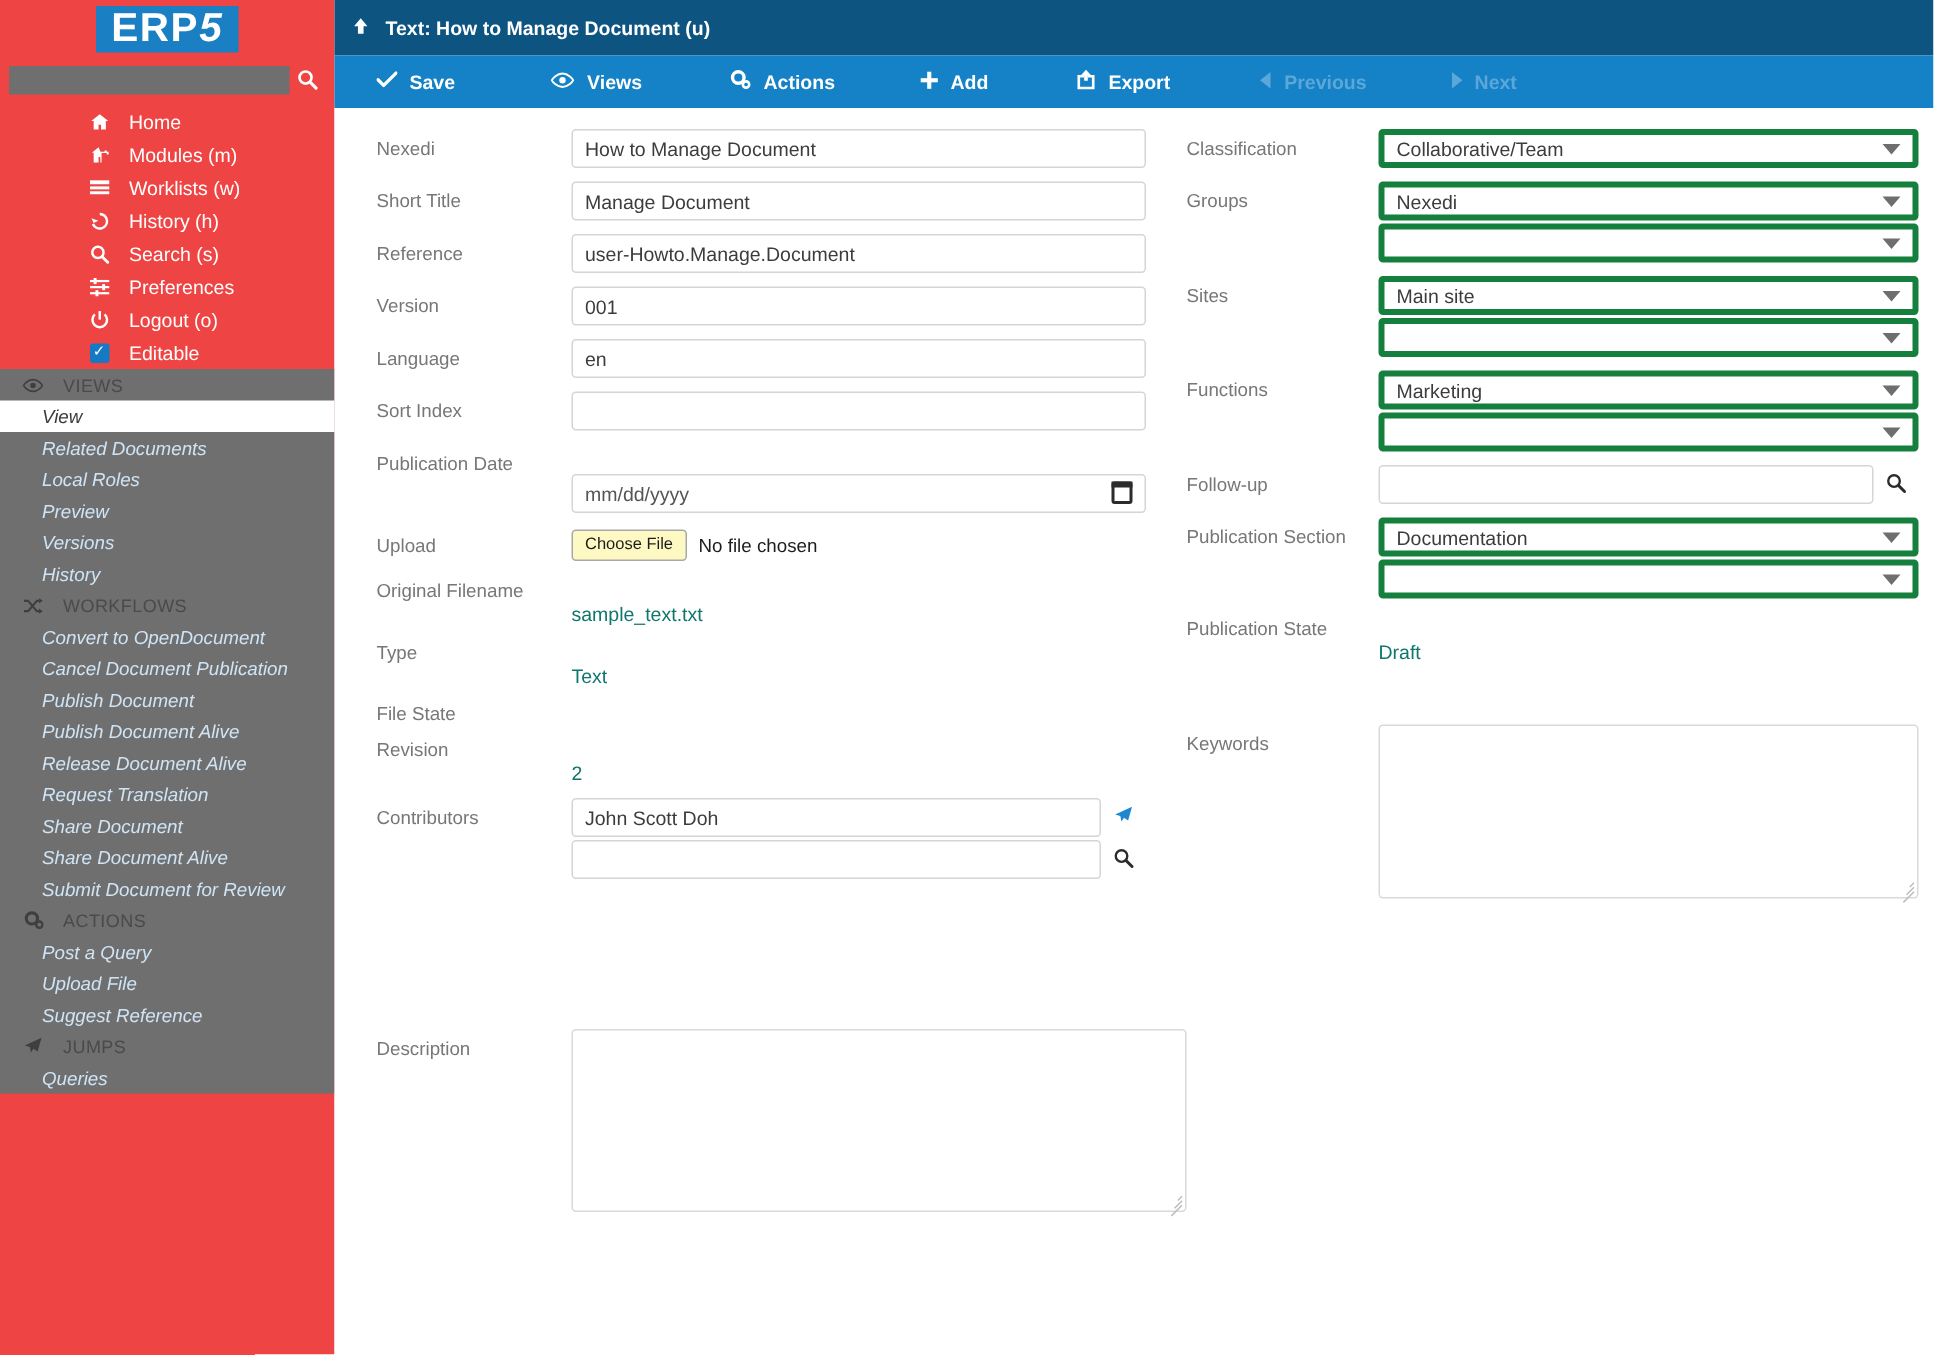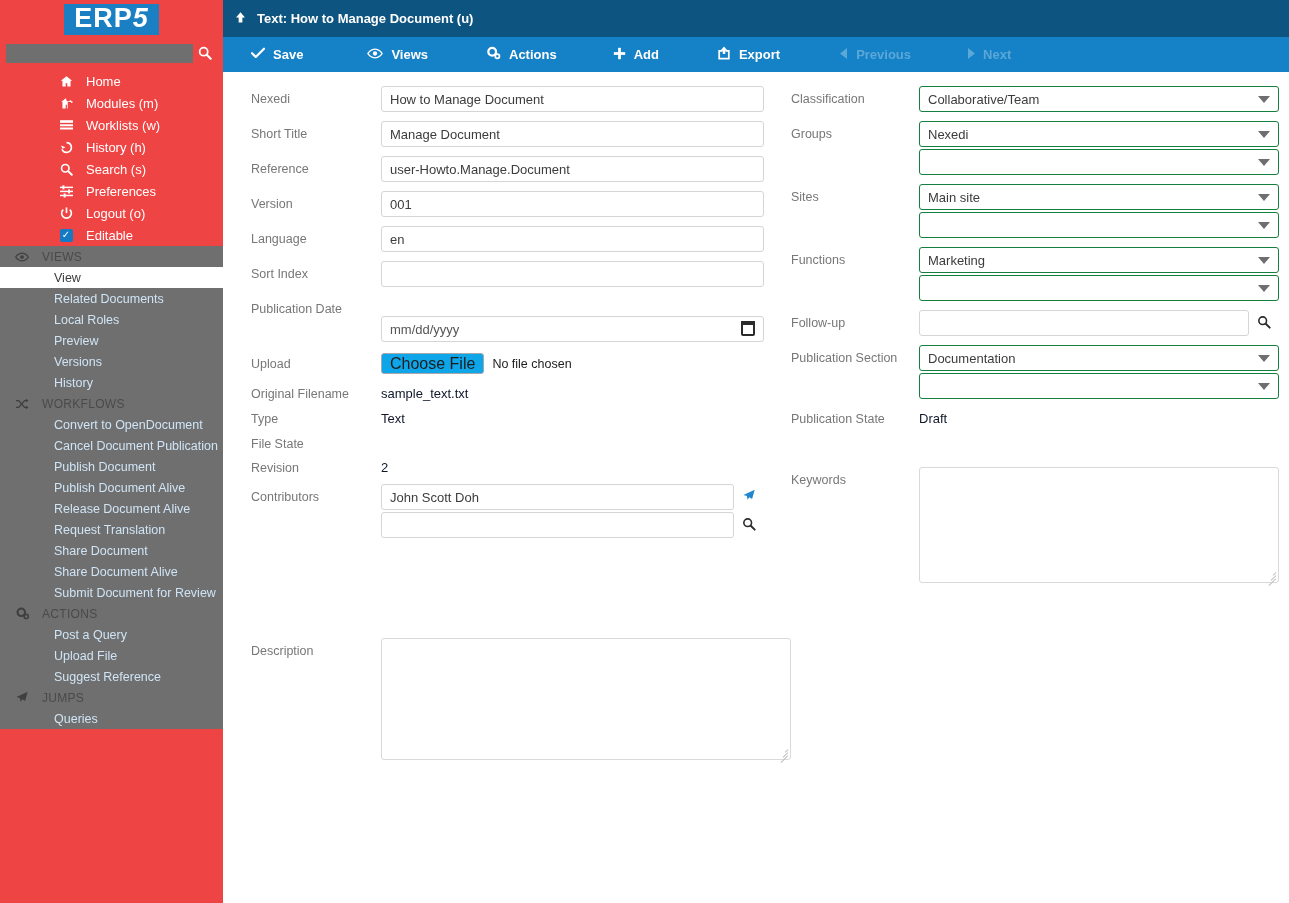--- a/index.html
+++ b/index.html
@@ -57,21 +57,21 @@
   .menu-zone { background: #6f6f6f; }
   .sec-head {
     display: flex; align-items: center; height: 21px;
     color: #4a4a4a; font-size: 12px; padding-left: 10px; letter-spacing: .3px;
   }
   .sec-head .ic { width: 24px; min-width: 24px; display: flex; align-items: center; justify-content: center; color: #3f3f3f; font-size: 11px; }
   .sec-head .lbl { padding-left: 8px; }
 
   .menu-item {
     height: 21px; display: flex; align-items: center;
-    padding-left: 54px; color: #cfe4f5; font-size: 12.5px;
+    padding-left: 28px; color: #cfe4f5; font-size: 12.5px; font-style: italic;
   }
   .menu-item.active { background: #ffffff; color: #3b3b3b; }
   .menu-item.marked {
     outline: 3px solid #e00000; outline-offset: -2px;
     position: relative; z-index: 3;
   }
 
   
   .titlebar {
     position: absolute; left: 223px; top: 0; width: 1066px; height: 37px;
@@ -101,45 +101,45 @@
   }
   .fctl { flex: 1; position: relative; }
 
   input.txt, .fakeinput {
     width: 100%; height: 26px; border: 1px solid #d5d5d5; border-radius: 3px;
     background: #fff; font-size: 13px; color: #3c3c3c; padding: 0 8px;
     outline: none; font-family: "Liberation Sans", sans-serif;
   }
   input.txt::placeholder { color: #555; }
   .sel {
-    width: 100%; height: 26px; border: 1px solid #15803d; border-radius: 3px;
+    width: 100%; height: 26px; border: 4px solid #15803d; border-radius: 3px;
     background: #fff; font-size: 13px; color: #3c3c3c; padding: 0 24px 0 8px;
     display: flex; align-items: center; position: relative;
   }
   .sel .caret {
     position: absolute; right: 8px; top: 50%; margin-top: -3px;
     width: 0; height: 0; border-left: 6px solid transparent;
     border-right: 6px solid transparent; border-top: 7px solid #6e6e6e;
   }
-  .ro { font-size: 13px; color: #0f172a; padding-top: 5px; line-height: 16px; }
+  .ro { font-size: 13px; color: #0f766e; padding-top: 5px; line-height: 16px; margin-top: 16px; }
 
   .date-wrap { position: relative; margin-top: 20px; }
   .cal-ic {
     position: absolute; right: 9px; top: 5px; width: 14px; height: 15px;
     border: 2px solid #2b2b2b; border-radius: 2px; background: #fff;
   }
   .cal-ic:before {
     content: ""; position: absolute; left: -2px; top: -2px; right: -2px; height: 4px;
     background: #2b2b2b;
   }
 
   .file-row { display: flex; align-items: center; padding-top: 2px; }
   .choose-btn {
-    border: 1px solid #a8a8a8; background: #0ea5e9; border-radius: 3px;
-    font-size: 16px; color: #1c1c1c; padding: 3px 8px; line-height: 13px;
+    border: 1px solid #a8a8a8; background: #fef9c3; border-radius: 3px;
+    font-size: 11px; color: #1c1c1c; padding: 3px 8px; line-height: 13px;
   }
   .file-none { font-size: 12.5px; color: #1c1c1c; margin-left: 8px; }
 
   .with-side { display: flex; align-items: center; }
   .with-side .fld { flex: 1; }
   .side-ic { width: 30px; text-align: center; font-size: 14px; }
   .side-ic.blue { color: #1f86d0; }
   .side-ic.dark { color: #2b2b2b; }
 
   textarea.ta {

